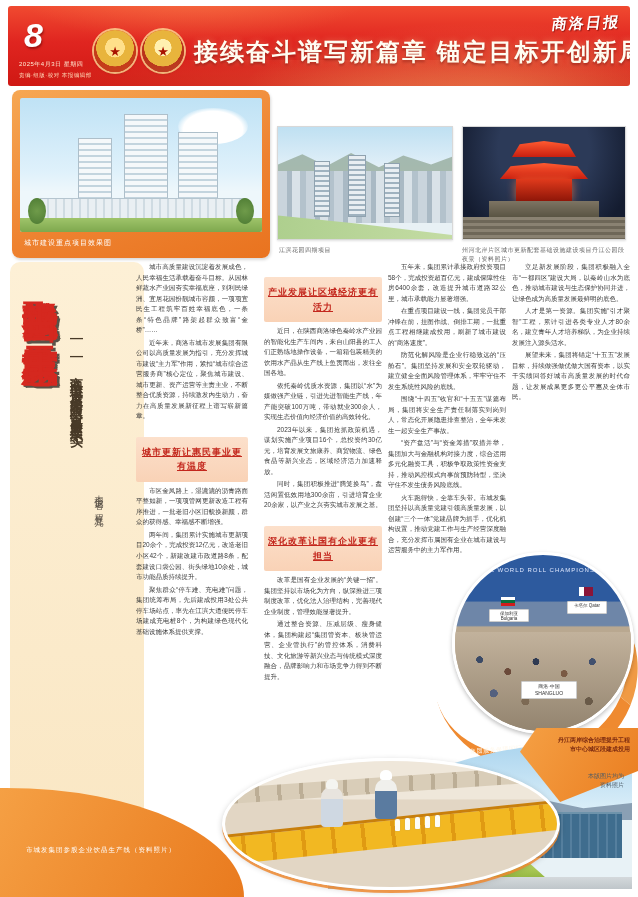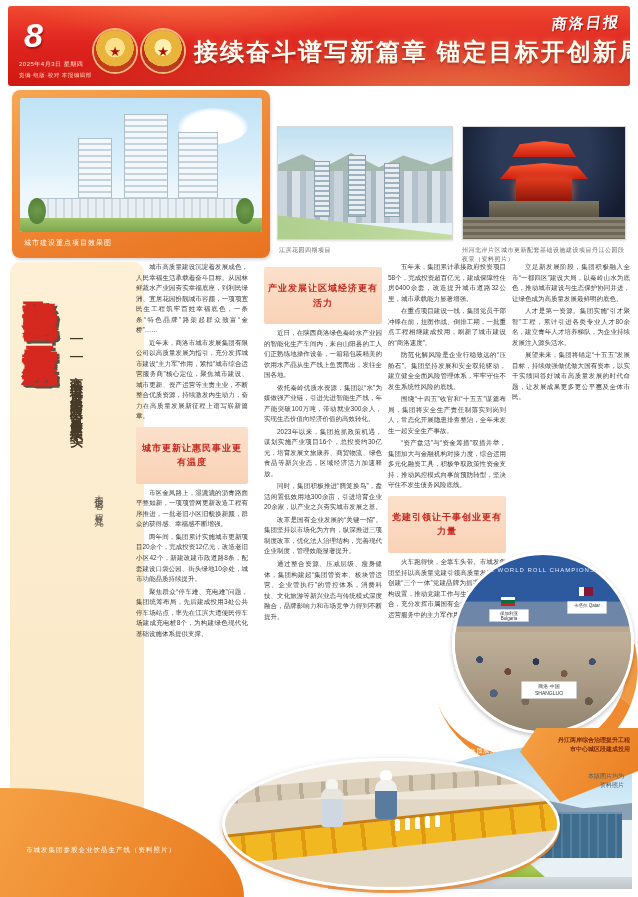--- a/index.html
+++ b/index.html
@@ -90,21 +90,21 @@
 
   
   .col { position:absolute; top:262px; height:484px; overflow:hidden; font-size:6.5px; line-height:1.62;
       color:#3b3b3b; text-align:justify; }
   .col p { text-indent:2em; margin-bottom:2px; }
   .c1 { left:136px; width:112px; }
   .c2 { left:264px; width:118px; }
   .c3 { left:388px; width:118px; }
   .c4 { left:512px; width:118px; height:288px; }
   .sec-head { display:block; background:linear-gradient(180deg,#fce0cb,#f9d2b6); color:#c3271d; font-weight:bold;
-      font-size:9px; text-align:center; padding:14px 2px; margin:5px 0 4px; border-radius:2px; letter-spacing:1px; }
+      font-size:9px; text-align:center; padding:8px 2px; margin:15px 0 4px; border-radius:2px; letter-spacing:1px;text-decoration:underline; }
 
   
   .crescent { position:absolute; left:432px; top:570px; width:206px; height:200px; border-radius:50%;
       border:0 solid transparent; border-bottom:16px solid #ef8a30; border-right:10px solid #f09a44; transform:rotate(-18deg); }
   .circle-photo { position:absolute; left:452px; top:552px; width:182px; height:182px; border-radius:50%;
       border:3px solid #ffffff; box-shadow:0 2px 4px rgba(0,0,0,.25); overflow:hidden;
       background:linear-gradient(180deg,#2d5a9e 0 26%, #6e86a8 27% 40%, #b9a890 41% 75%, #8e8070 76% 100%); }
   .cp-banner { position:absolute; left:0; top:12px; width:100%; text-align:center; font-size:6px; color:#dfe8ff; letter-spacing:1px; }
   .crowd { position:absolute; left:0; top:44%; width:100%; height:56%;
       background:
@@ -231,31 +231,31 @@
     <p>两年间，集团累计实施城市更新项目20余个，完成投资12亿元，改造老旧小区42个，新建改建市政道路8条，配套建设口袋公园、街头绿地10余处，城市功能品质持续提升。</p>
     <p>聚焦群众“停车难、充电难”问题，集团统筹布局，先后建成投用3处公共停车场站点，率先在江滨大道便民停车场建成充电桩8个，为构建绿色现代化基础设施体系提供支撑。</p>
   </div>
 
   <div class="col c2">
     <span class="sec-head">产业发展让区域经济更有活力</span>
     <p>近日，在陕西商洛绿色秦岭水产业园的智能化生产车间内，来自山阳县的工人们正熟练地操作设备，一箱箱包装精美的饮用水产品从生产线上鱼贯而出，发往全国各地。</p>
     <p>依托秦岭优质水资源，集团以“水”为媒做强产业链，引进先进智能生产线，年产能突破100万吨，带动就业300余人，实现生态价值向经济价值的高效转化。</p>
     <p>2023年以来，集团抢抓政策机遇，谋划实施产业项目16个，总投资约30亿元，培育发展文旅康养、商贸物流、绿色食品等新兴业态，区域经济活力加速释放。</p>
     <p>同时，集团积极推进“腾笼换鸟”，盘活闲置低效用地300余亩，引进培育企业20余家，以产业之兴夯实城市发展之基。</p>
+    <span class="sec-head">深化改革让国有企业更有担当</span>
     <p>改革是国有企业发展的“关键一招”。集团坚持以市场化为方向，纵深推进三项制度改革，优化法人治理结构，完善现代企业制度，管理效能显著提升。</p>
     <p>通过整合资源、压减层级、瘦身健体，集团构建起“集团管资本、板块管运营、企业管执行”的管控体系，消费科技、文化旅游等新兴业态与传统模式深度融合，品牌影响力和市场竞争力得到不断提升。</p>
   </div>
 
   <div class="col c3">
     <p>五年来，集团累计承接政府投资项目58个，完成投资超百亿元，建成保障性住房6400余套，改造提升城市道路32公里，城市承载能力显著增强。</p>
     <p>在重点项目建设一线，集团党员干部冲锋在前，挂图作战、倒排工期，一批重点工程相继建成投用，刷新了城市建设的“商洛速度”。</p>
     <p>防范化解风险是企业行稳致远的“压舱石”。集团坚持发展和安全双轮驱动，建立健全全面风险管理体系，牢牢守住不发生系统性风险的底线。</p>
     <p>围绕“十四五”收官和“十五五”谋篇布局，集团将安全生产责任制落实到岗到人，常态化开展隐患排查整治，全年未发生一起安全生产事故。</p>
     <p>“资产盘活”与“资金筹措”双措并举，集团加大与金融机构对接力度，综合运用多元化融资工具，积极争取政策性资金支持，推动风控模式向事前预防转型，坚决守住不发生债务风险底线。</p>
-    <span class="sec-head">党建引领让干事创业更有力量</span>
     <p>火车跑得快，全靠车头带。市城发集团坚持以高质量党建引领高质量发展，以创建“三个一体”党建品牌为抓手，优化机构设置，推动党建工作与生产经营深度融合，充分发挥市属国有企业在城市建设与运营服务中的主力军作用。</p>
   </div>
 
   <div class="col c4">
     <p>立足新发展阶段，集团积极融入全市“一都四区”建设大局，以秦岭山水为底色，推动城市建设与生态保护协同并进，让绿色成为高质量发展最鲜明的底色。</p>
     <p>人才是第一资源。集团实施“引才聚智”工程，累计引进各类专业人才80余名，建立青年人才培养梯队，为企业持续发展注入源头活水。</p>
     <p>展望未来，集团将锚定“十五五”发展目标，持续做强做优做大国有资本，以实干实绩回答好城市高质量发展的时代命题，让发展成果更多更公平惠及全体市民。</p>
   </div>
 
   <div class="crescent"></div>

